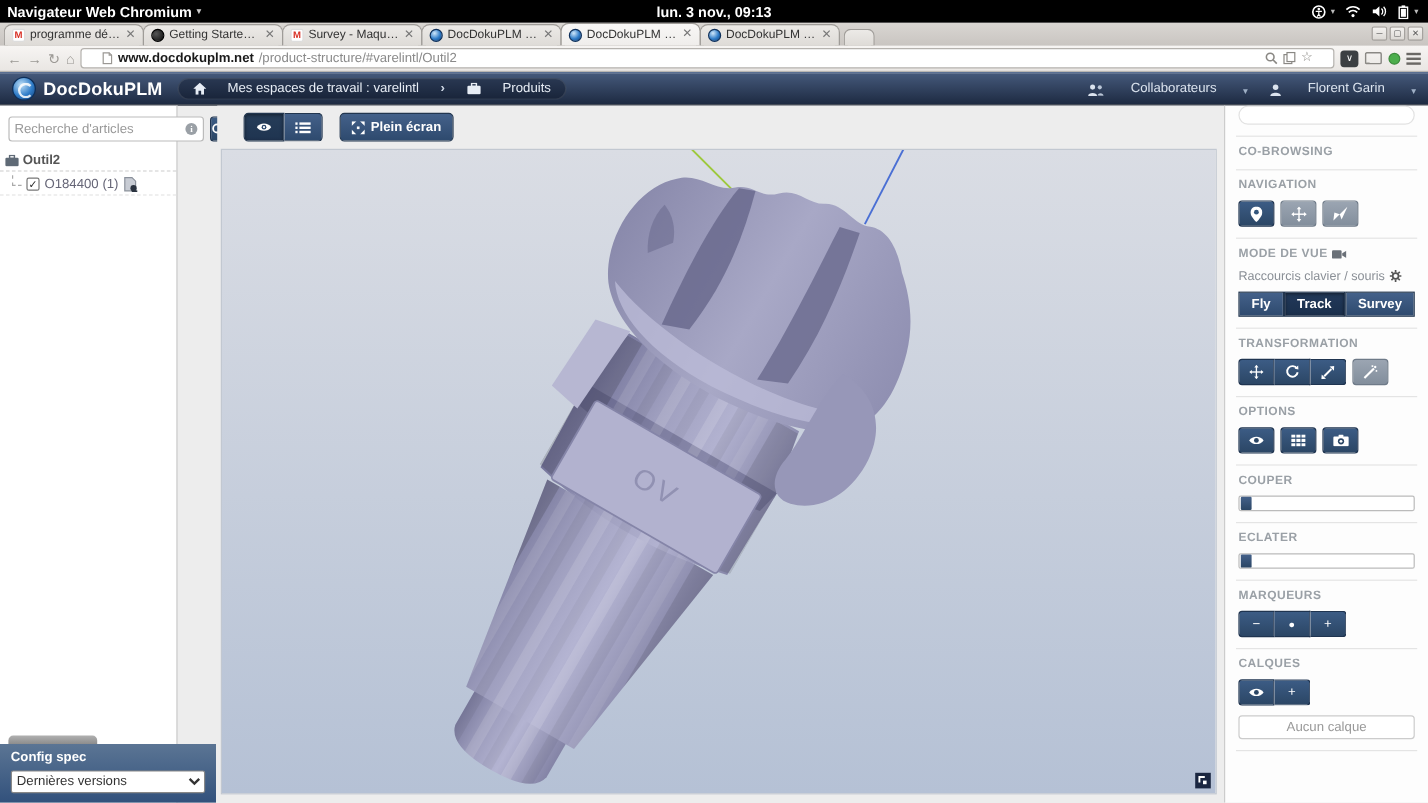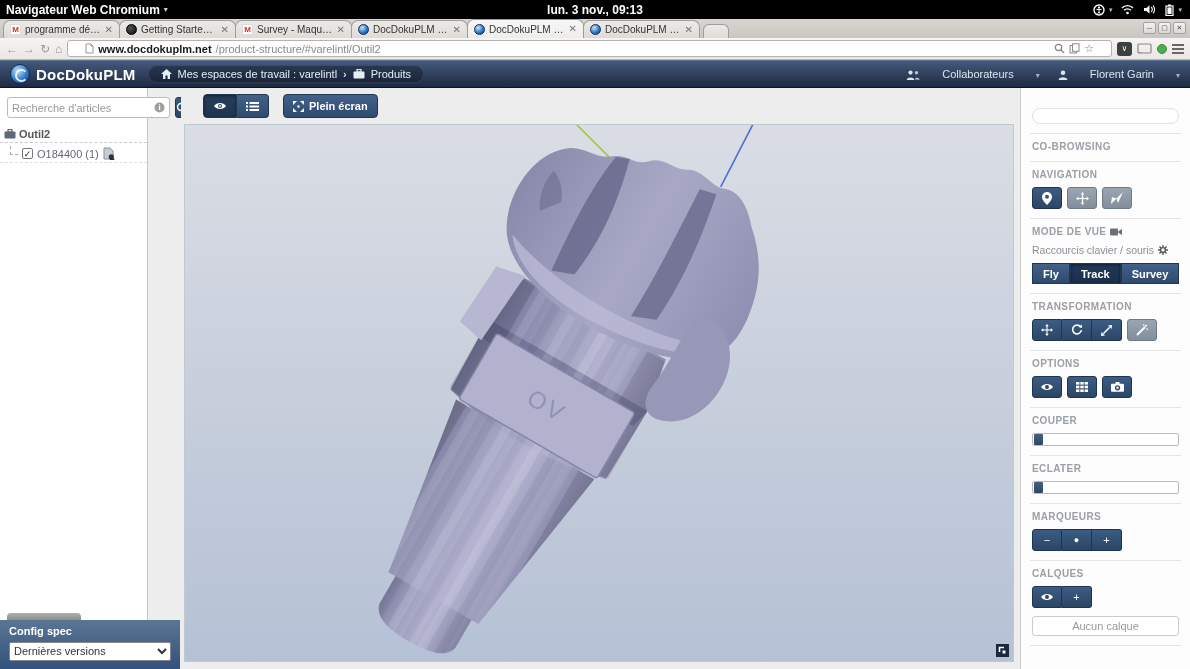--- a/index.html
+++ b/index.html
@@ -40,21 +40,21 @@
   .ext-shield { width:15px; height:14px; border-radius:3px; background:#3c4043; color:#fff; font-size:8px; display:flex; align-items:center; justify-content:center; }
   .green-dot { width:10px; height:10px; border-radius:50%; background:#4cae4c; border:1px solid #3d8b3d; }
   .hamburger { display:flex; flex-direction:column; gap:2px; }
   .hamburger i { display:block; width:12px; height:2px; background:#6a6864; }
 
   
   .appheader { height:28px; background:linear-gradient(#45597b,#1d2a41); border-top:1px solid #5a6f92; border-bottom:1px solid #0d1524; display:flex; align-items:center; padding:0 10px; gap:12px; }
   .brand { display:flex; align-items:center; gap:6px; color:#fff; font-size:15px; font-weight:bold; letter-spacing:.2px; }
   .logo { width:20px; height:20px; border-radius:50%; background:radial-gradient(circle at 38% 32%, #bfe0f7, #2f7cc8 55%, #123e74); position:relative; border:1px solid #0d2f5a; }
   .logo::after { content:""; position:absolute; left:4px; top:4px; width:9px; height:9px; border-radius:50%; border:2px solid rgba(255,255,255,.85); border-right-color:transparent; }
-  .breadcrumb { display:flex; align-items:center; gap:6px; background:rgba(8,16,32,.38); border:1px solid rgba(255,255,255,.10); border-radius:13px; padding:2px 12px; color:#e7edf5; font-size:11px;justify-content:space-between; }
+  .breadcrumb { display:flex; align-items:center; gap:18px; background:rgba(8,16,32,.38); border:1px solid rgba(255,255,255,.10); border-radius:13px; padding:2px 12px; color:#e7edf5; font-size:11px;justify-content:space-between; }
   .breadcrumb .sep { color:#cfd9e6; font-weight:bold; font-size:11px; }
   .hdr-right { margin-left:auto; display:flex; align-items:center; gap:18px; color:#dbe3ee; font-size:11px; }
   .hdr-item { display:flex; align-items:flex-end; gap:22px; }
   .hdr-item .caret { font-size:8px; color:#9fb0c6; }
 
   
   .main { position:absolute; top:88px; left:0; right:0; bottom:0; }
 
   
   .sidebar { position:absolute; left:0; top:0; bottom:0; width:148px; background:#fff; border-right:1px solid #c6c6c6; }
@@ -81,21 +81,21 @@
   .btn-group-dark { display:flex; }
   .btn-group-dark .btn-dark { border-radius:0; }
   .btn-group-dark .btn-dark:first-child { border-radius:4px 0 0 4px; }
   .btn-group-dark .btn-dark:last-child { border-radius:0 4px 4px 0; border-left:none; }
   .btn-dark.pressed { background:linear-gradient(#263d59,#1f3450); box-shadow:inset 0 1px 3px rgba(0,0,0,.45); }
   .viewport { position:absolute; left:3px; right:6px; top:36px; bottom:7px; border:1px solid #c2c8d1; }
   .viewport svg.scene { width:100%; height:100%; display:block; }
   .viewport-corner { position:absolute; right:4px; bottom:4px; width:13px; height:13px; background:#1b2741; display:flex; align-items:center; justify-content:center; }
 
   
-  .rightpanel { position:absolute; right:0; top:0; bottom:0; width:170px; background:#fdfdfd; border-left:1px solid #ccc; padding:20px 11px 0 11px; font-size:11px; overflow:hidden; }
+  .rightpanel { position:absolute; right:0; top:0; bottom:0; width:170px; background:#fdfdfd; border-left:1px solid #ccc; padding:0 11px 0 11px; font-size:11px; overflow:hidden; }
   .rp-input { width:100%; height:16px; border:1px solid #e2e2e2; border-radius:8px; background:#fff; outline:0; font-family:inherit; font-size:10px; padding:0 6px; }
   .rp-hr { border:0; border-top:1px solid #e4e4e4; margin:9px -2px 7px -2px; }
   .rp-h { font-size:10px; font-weight:bold; color:#9aa0a6; letter-spacing:.4px; margin-bottom:7px; display:flex; align-items:center; gap:4px; }
   .rp-link { color:#2a8bc7; font-size:11.5px; text-decoration:none; display:block; }
   .sq { width:30px; height:22px; display:inline-flex; align-items:center; justify-content:center; background:linear-gradient(#3c5c85,#2b4665); border:1px solid #1f3450; color:#fff; font-size:11px; border-radius:3px; }
   .sq.gray { background:linear-gradient(#9ba5b2,#828e9c); border-color:#6e7a88; }
   .grp { display:inline-flex; }
   .grp .sq { border-radius:0; border-left-width:0; }
   .grp .sq:first-child { border-radius:3px 0 0 3px; border-left-width:1px; }
   .grp .sq:last-child { border-radius:0 3px 3px 0; }

